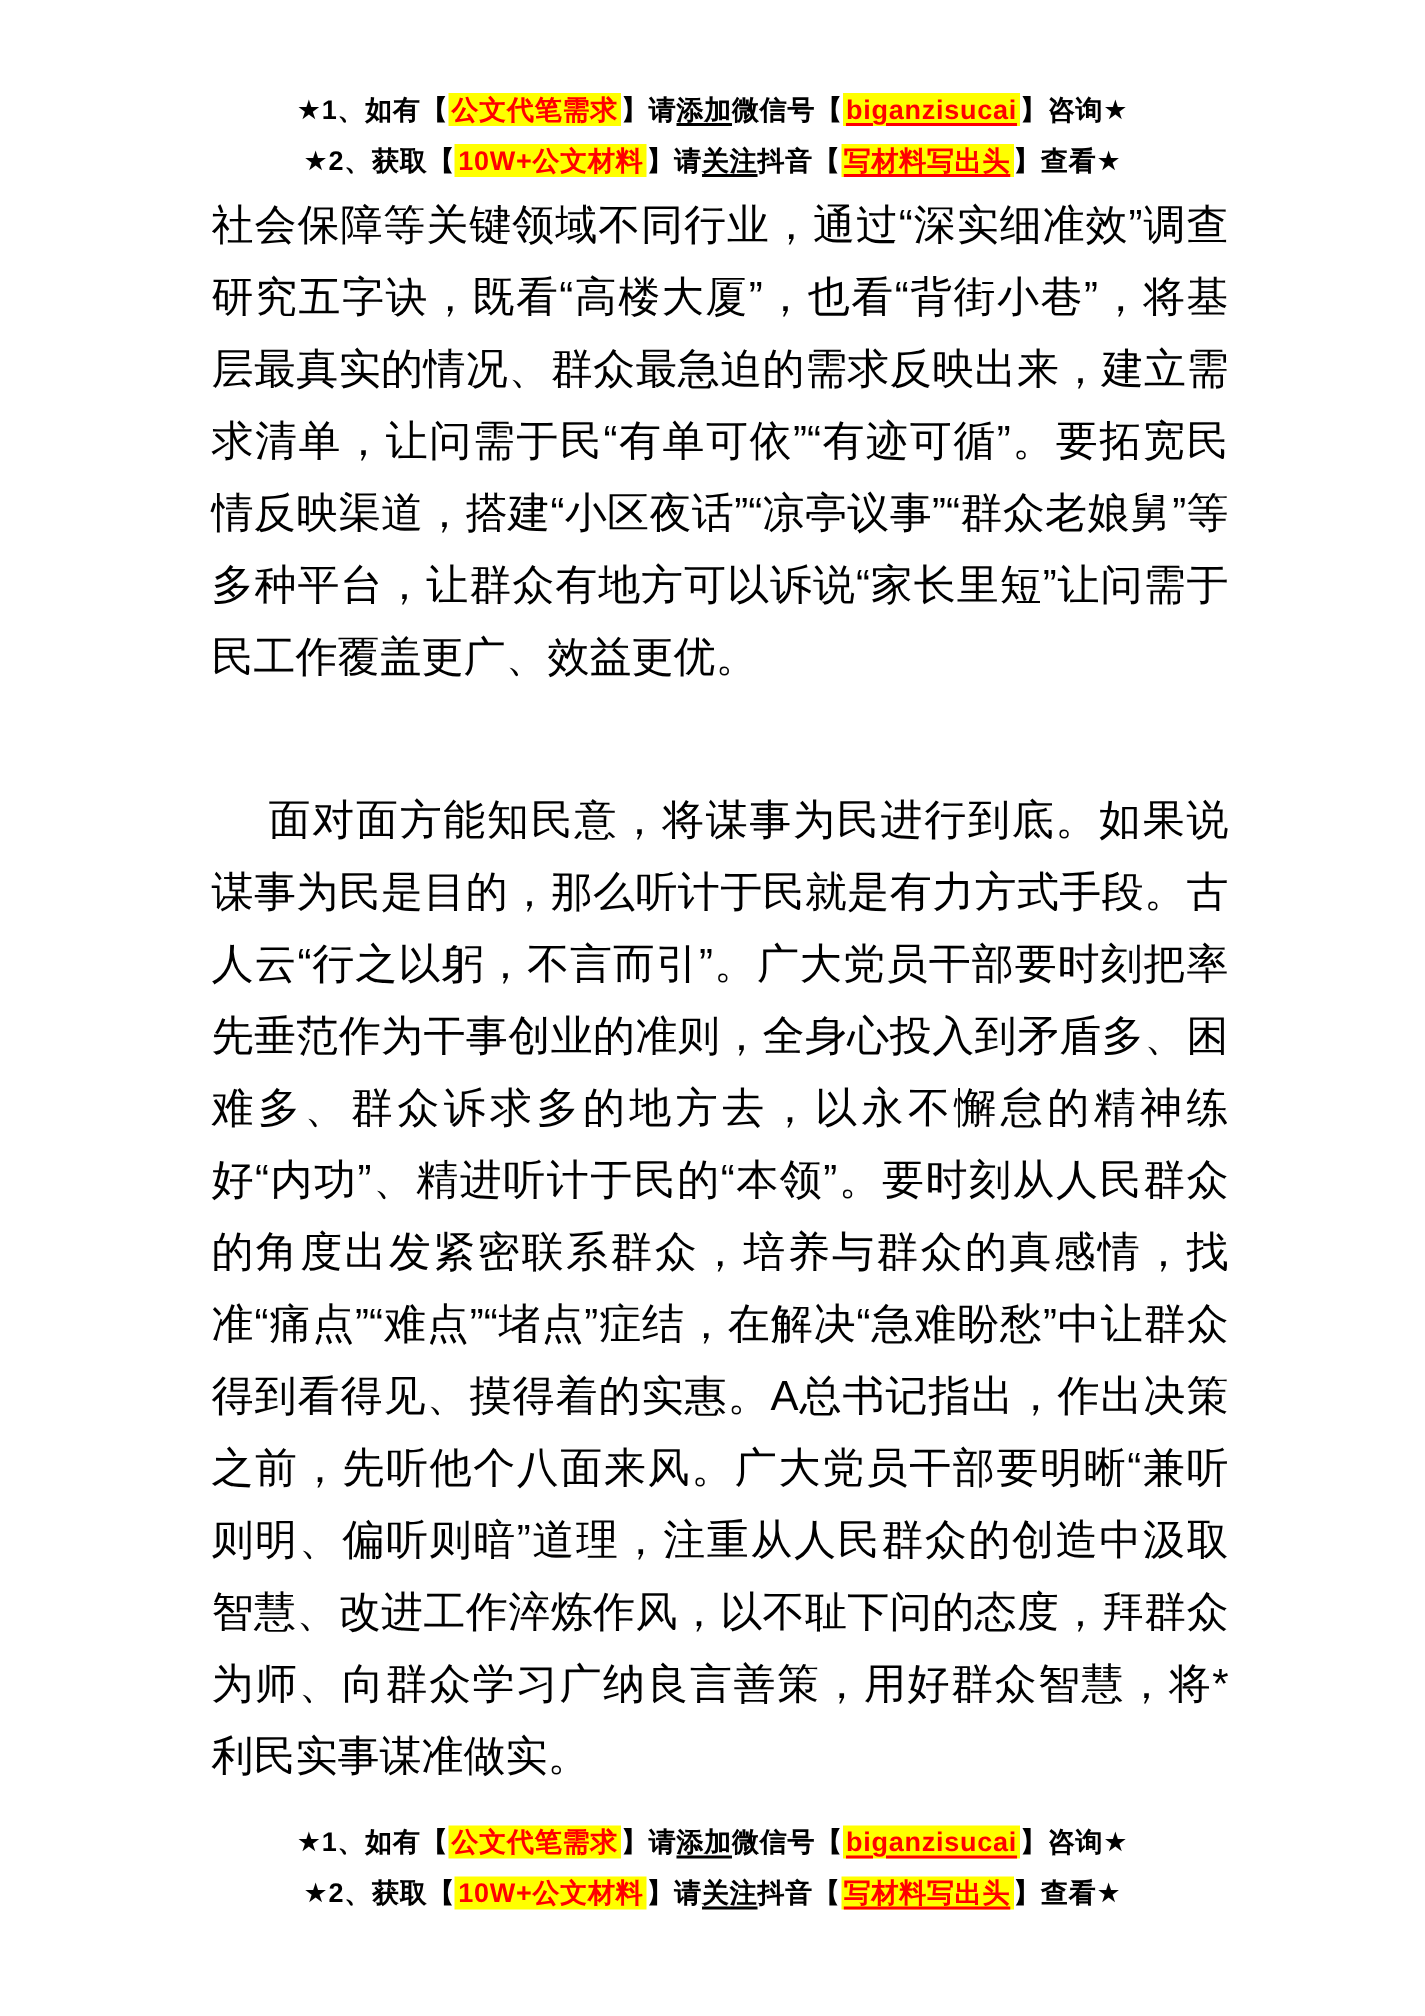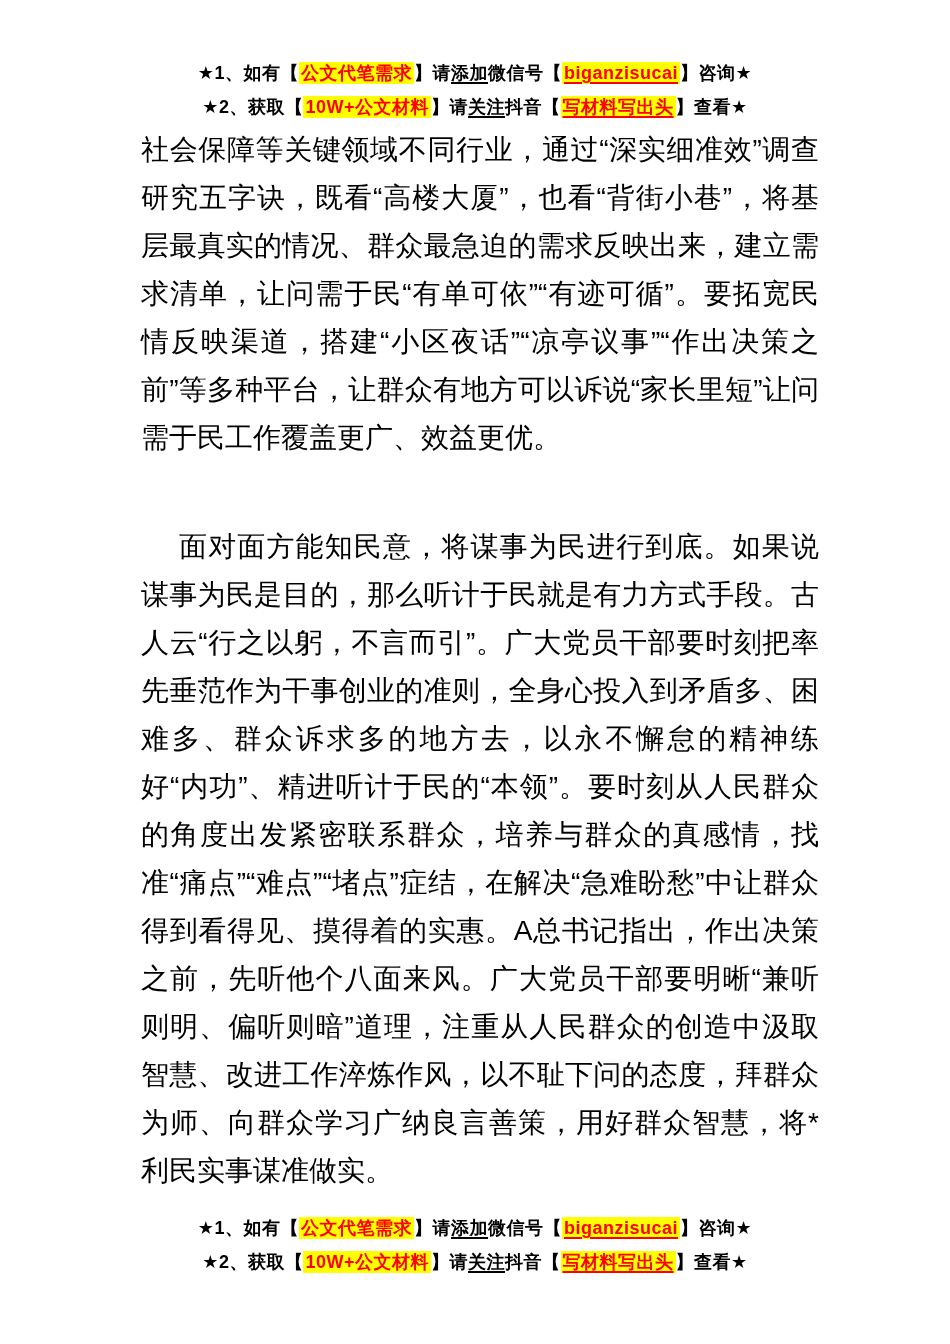--- a/index.html
+++ b/index.html
@@ -58,21 +58,21 @@
   <div class="banner banner-top">
     <div>
       <span>★1、如有【</span><span class="hl">公文代笔需求</span><span>】请</span><span class="u">添加</span><span>微信号【</span><span class="hl u">biganzisucai</span><span>】咨询★</span>
     </div>
     <div>
       <span>★2、获取【</span><span class="hl">10W+公文材料</span><span>】请</span><span class="u">关注</span><span>抖音【</span><span class="hl u">写材料写出头</span><span>】查看★</span>
     </div>
   </div>
 
   <div class="doc-body">
-    <p class="para">社会保障等关键领域不同行业，通过“深实细准效”调查研究五字诀，既看“高楼大厦”，也看“背街小巷”，将基层最真实的情况、群众最急迫的需求反映出来，建立需求清单，让问需于民“有单可依”“有迹可循”。要拓宽民情反映渠道，搭建“小区夜话”“凉亭议事”“作出决策之前”等多种平台，让群众有地方可以诉说“家长里短”让问需于民工作覆盖更广、效益更优。</p>
+    <p class="para">社会保障等关键领域不同行业，通过“深实细准效”调查研究五字诀，既看“高楼大厦”，也看“背街小巷”，将基层最真实的情况、群众最急迫的需求反映出来，建立需求清单，让问需于民“有单可依”“有迹可循”。要拓宽民情反映渠道，搭建“小区夜话”“凉亭议事”“群众老娘舅”等多种平台，让群众有地方可以诉说“家长里短”让问需于民工作覆盖更广、效益更优。</p>
     <p class="para indent">面对面方能知民意，将谋事为民进行到底。如果说谋事为民是目的，那么听计于民就是有力方式手段。古人云“行之以躬，不言而引”。广大党员干部要时刻把率先垂范作为干事创业的准则，全身心投入到矛盾多、困难多、群众诉求多的地方去，以永不懈怠的精神练好“内功”、精进听计于民的“本领”。要时刻从人民群众的角度出发紧密联系群众，培养与群众的真感情，找准“痛点”“难点”“堵点”症结，在解决“急难盼愁”中让群众得到看得见、摸得着的实惠。A总书记指出，作出决策之前，先听他个八面来风。广大党员干部要明晰“兼听则明、偏听则暗”道理，注重从人民群众的创造中汲取智慧、改进工作淬炼作风，以不耻下问的态度，拜群众为师、向群众学习广纳良言善策，用好群众智慧，将*利民实事谋准做实。</p>
   </div>
 
   <div class="banner banner-bottom">
     <div>
       <span>★1、如有【</span><span class="hl">公文代笔需求</span><span>】请</span><span class="u">添加</span><span>微信号【</span><span class="hl u">biganzisucai</span><span>】咨询★</span>
     </div>
     <div>
       <span>★2、获取【</span><span class="hl">10W+公文材料</span><span>】请</span><span class="u">关注</span><span>抖音【</span><span class="hl u">写材料写出头</span><span>】查看★</span>
     </div>

